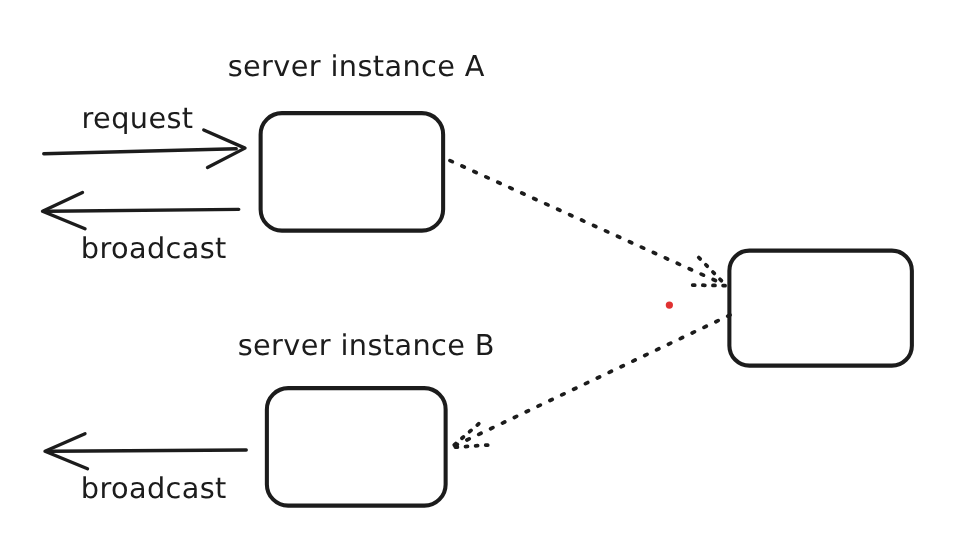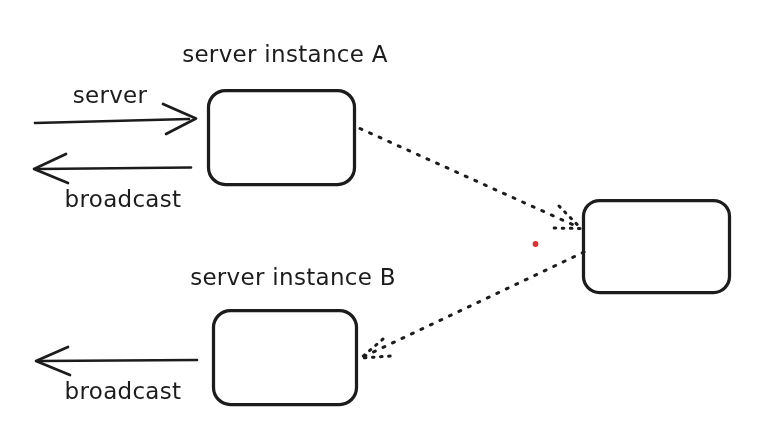--- a/index.html
+++ b/index.html
@@ -59,21 +59,21 @@
 
     <path class="stroke dotted" d="M360 128.5 L578 227"></path>
     <path class="stroke dotted-arm" d="M559 206 L581 228.5 L550 228"></path>
 
     <path class="stroke dotted" d="M584 252 L364 356.5"></path>
     <path class="stroke dotted-arm" d="M383 339 L361 358 L391 356"></path>
 
     <circle class="dot" cx="535.5" cy="244" r="2.9" fill="#e03131"></circle>
   </svg>
 
-  <div class="lbl" style="left:45px; top:82px; width:130px;">server</div>
+  <div class="lbl" style="left:45px; top:82px; width:130px;">request</div>
 
   <div class="lbl" style="left:53px; top:186px; width:140px;">broadcast</div>
 
   <div class="lbl" style="left:186px; top:264px; width:214px;">server instance B</div>
 
   <div class="lbl" style="left:180px; top:41px; width:210px;">server instance A</div>
 
 
   <div class="lbl" style="left:53px; top:378px; width:140px;">broadcast</div>
 

